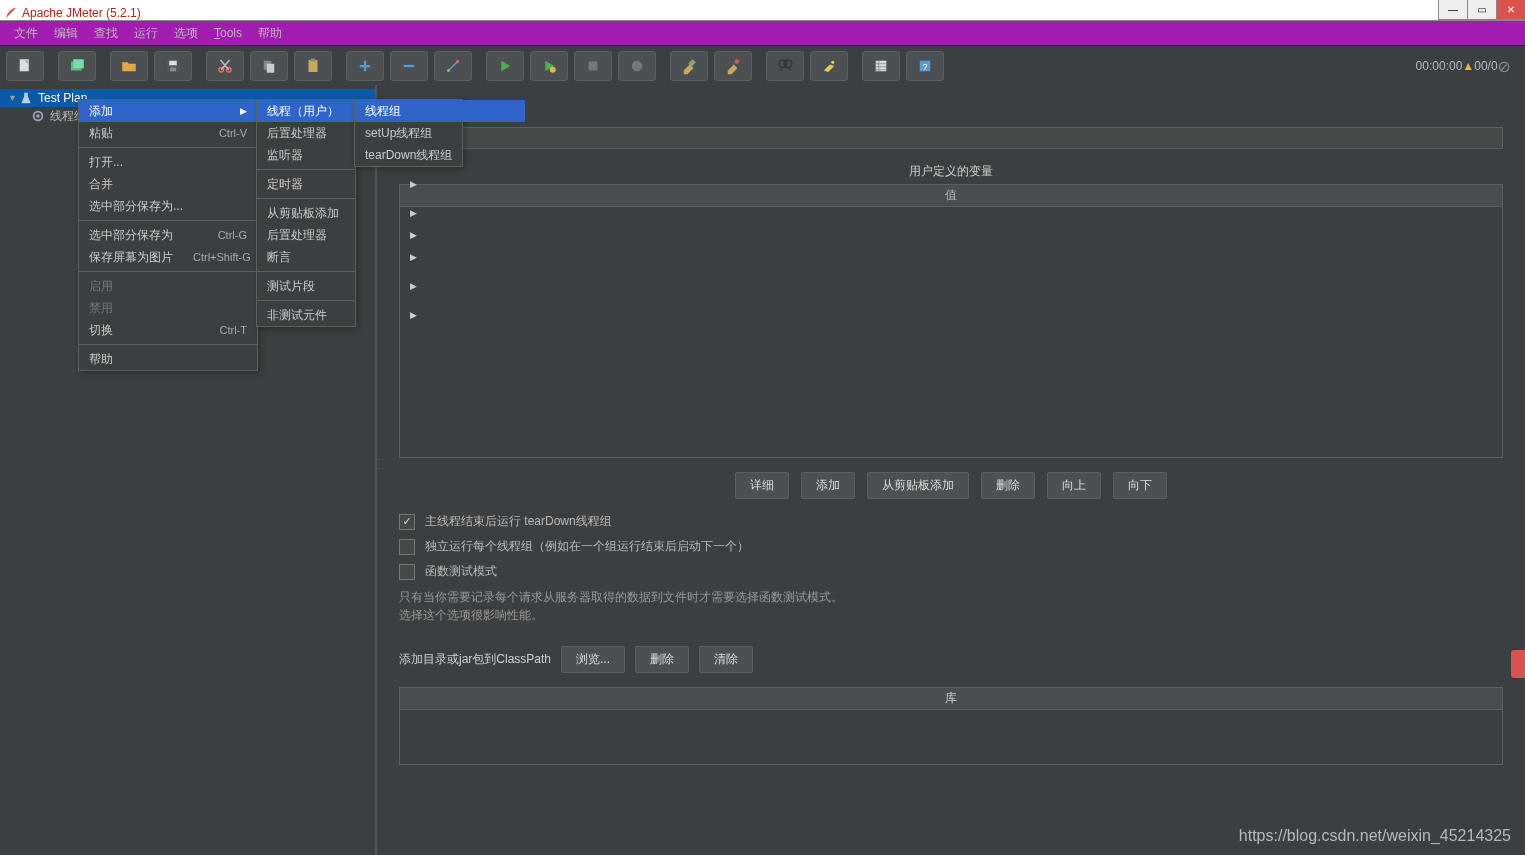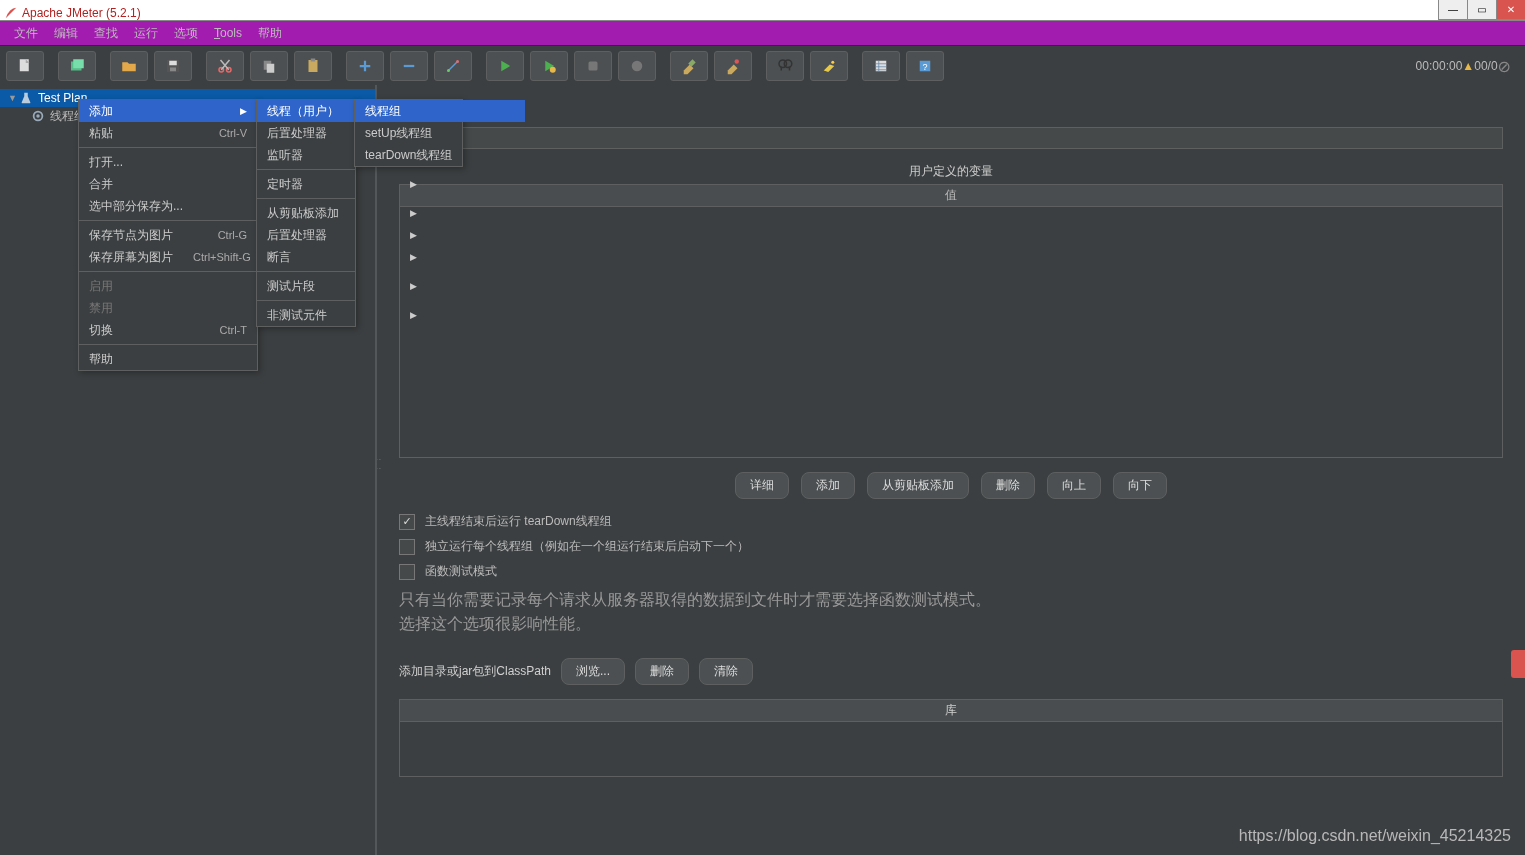--- a/index.html
+++ b/index.html
@@ -31,25 +31,25 @@
   .mainpad{padding:14px 22px 30px 22px}
   .row{display:flex;align-items:center;margin-bottom:14px}
   .lbl{width:55px;color:#bbb}
   .tinput{flex:1;height:20px;background:#45494a;border:1px solid #5e6060;color:#ddd;padding:0 5px}
   .sectitle{text-align:center;color:#ccc;margin:4px 0 4px 0}
   .varhead{display:flex;background:#3c3f41;border:1px solid #5e6060}
   .varhead > div{flex:1;text-align:center;padding:2px 0;color:#bbb;border-right:1px solid #5e6060;background:#4a4d4f}
   .varhead > div:last-child{border-right:none}
   .varbody{height:250px;background:#3c3f41;border:1px solid #5e6060;border-top:none}
   .btnbar{display:flex;justify-content:center;gap:12px;margin:14px 0}
-  .btn{background:#4c5052;border:1px solid #5e6060;border-radius:8px;padding:4px 14px;color:#ddd;cursor:pointer}
+  .btn{background:#4c5052;border:1px solid #5e6060;border-radius:2px;padding:4px 14px;color:#ddd;cursor:pointer}
   .cbrow{display:flex;align-items:center;margin:8px 0;color:#bbb}
   .cb{width:14px;height:14px;border:1px solid #777;margin-right:10px;background:#45494a;display:flex;align-items:center;justify-content:center}
   .cb.checked::after{content:"✓";color:#ddd;font-size:11px}
-  .hint{color:#999;font-size:16px;line-height:1.5}
+  .hint{color:#999;font-size:12px;line-height:1.5}
   .cprow{display:flex;align-items:center;gap:10px;margin-top:22px}
   .libhead{margin-top:14px;background:#4a4d4f;border:1px solid #5e6060;text-align:center;padding:2px 0}
   .libbody{height:54px;background:#3c3f41;border:1px solid #5e6060;border-top:none}
   
   .ctx{position:absolute;background:#3c3f41;border:1px solid #5e6060;box-shadow:2px 2px 6px rgba(0,0,0,.3);z-index:100}
   .ctxrow{display:flex;align-items:center;height:22px;padding:0 10px;color:#ccc;min-width:150px;position:relative;white-space:nowrap}
   .ctxrow.sel{background:#2f65ca;color:#fff}
   .ctxrow .sc{margin-left:auto;padding-left:20px;color:#aaa;font-size:11px}
   .ctxrow .sub{margin-left:auto;padding-left:20px;font-size:9px}
   .ctxsep{height:1px;background:#5e6060;margin:3px 0}
@@ -310,21 +310,21 @@
       <span>打开...</span>
     </div>
   <div class="ctxrow">
       <span>合并</span>
     </div>
   <div class="ctxrow">
       <span>选中部分保存为...</span>
     </div>
   <div class="ctxsep"></div>
   <div class="ctxrow">
-      <span>保存节点为图片</span>
+      <span>选中部分保存为</span>
       <span class="sc">Ctrl-G</span>
     </div>
   <div class="ctxrow">
       <span>保存屏幕为图片</span>
       <span class="sc">Ctrl+Shift-G</span>
     </div>
   <div class="ctxsep"></div>
   <div class="ctxrow" style="color:#777">
       <span>启用</span>
     </div>

